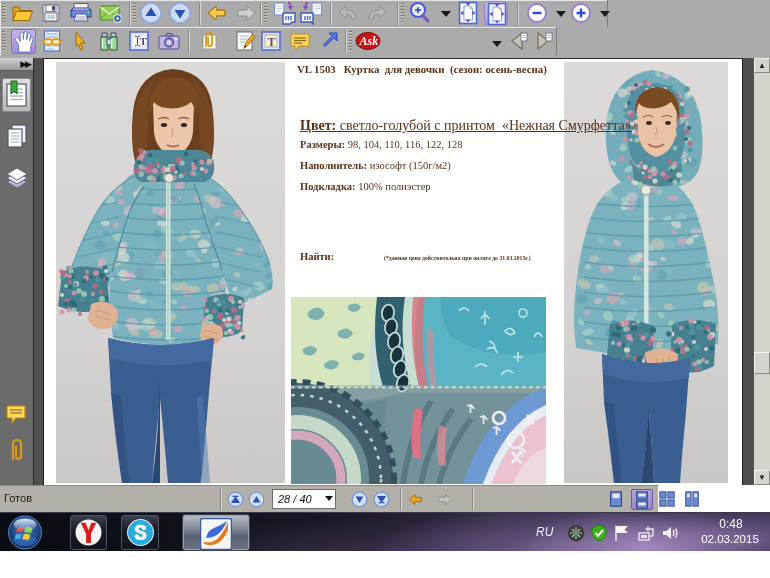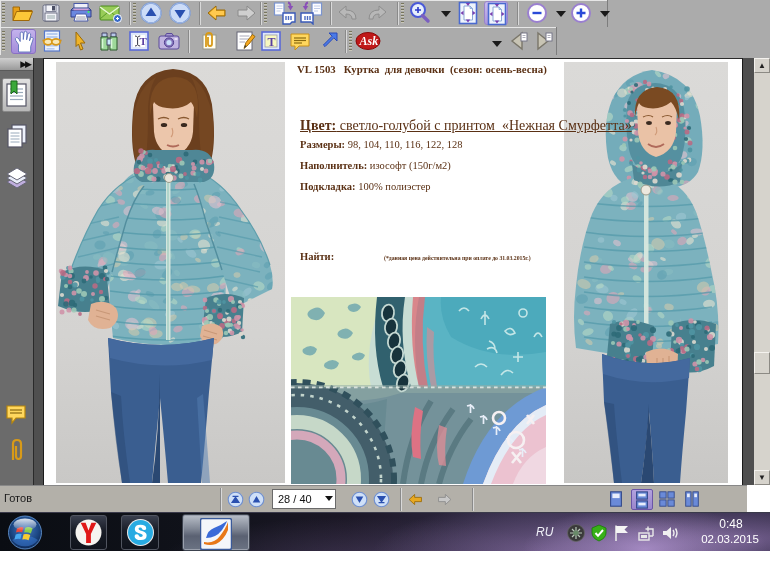--- a/index.html
+++ b/index.html
@@ -19,21 +19,21 @@
   #sidebar{position:absolute;left:0;top:0;width:33px;height:427px;background:#6b6b6b;border-right:1px solid #2a2a2a;}
   #sidebar .top{position:absolute;left:0;top:0;width:33px;height:12px;background:linear-gradient(#cfcfcf,#9a9a9a);border-bottom:1px solid #5a5a5a;}
   #page{position:absolute;left:43px;top:0;width:698px;height:426px;background:#fff;border-left:1px solid #1a1a1a;border-right:1px solid #1a1a1a;border-top:1px solid #2a2a2a;}
   #scrollbar{position:absolute;right:0;top:0;width:16px;height:427px;background:#d6d3cc;}
   .sbtn{position:absolute;left:0;width:16px;height:15px;background:#d6d3cc;
         border:1px solid;border-color:#f4f2ee #8c8a84 #8c8a84 #f4f2ee;box-sizing:border-box;
         font-size:8px;color:#222;text-align:center;line-height:13px;}
   
   .serif{font-family:"Liberation Serif",serif;color:#5a3014;}
   
-  #statusbar{position:absolute;left:0;top:485px;width:747px;height:27px;background:#b3b0a9;border-top:1px solid #888;}
+  #statusbar{position:absolute;left:0;top:485px;width:658px;height:27px;background:#b3b0a9;border-top:1px solid #888;}
   
   #taskbar{position:absolute;left:0;top:512px;width:770px;height:39px;
     background:
       radial-gradient(ellipse 170px 60px at 645px 36px, rgba(188,158,220,0.75), transparent 72%),
       radial-gradient(ellipse 240px 70px at 545px 40px, rgba(152,124,182,0.6), transparent 72%),
       radial-gradient(ellipse 200px 52px at 748px 26px, rgba(148,120,178,0.65), transparent 72%),
       radial-gradient(ellipse 270px 62px at 360px 50px, rgba(104,86,132,0.42), transparent 75%),
       linear-gradient(to right,#0a0d13 0%,#10121a 25%,#1c1826 45%,#2e2840 62%,#3a3150 78%,#2c2740 100%);
     border-top:1px solid #3a3a4a;}
   #whitestrip{position:absolute;left:0;top:551px;width:770px;height:27px;background:#fff;}
@@ -1340,21 +1340,21 @@
     <div class="abs" style="left:4px;top:6px;font-size:11px;color:#1a1a1a;">Готов</div>
     <div class="vsep" style="left:220px;top:2px;height:23px;"></div>
     <div class="abs" style="left:227px;top:5px;"><svg width="17" height="17" viewBox="0 0 20 20">
           <circle cx="10" cy="10" r="8.6" fill="#cfe0f8" stroke="#7090d0" stroke-width="1.3"></circle>
           <path d="M6.5 6.2 h7 M10 7.5 L14 13.5 L6 13.5 Z" stroke="#2a50b0" stroke-width="1.5" fill="#2a50b0"></path>
         </svg></div>
     <div class="abs" style="left:248px;top:5px;"><svg width="17" height="17" viewBox="0 0 20 20">
           <circle cx="10" cy="10" r="8.6" fill="#cfe0f8" stroke="#7090d0" stroke-width="1.3"></circle>
           <path d="M10 6 L14.5 13.5 L5.5 13.5 Z" fill="#2a50b0"></path>
         </svg></div>
-    <div class="abs" style="left:272px;top:3px;width:64px;height:20px;background:#fff;border:1px solid #6a6a6a;box-sizing:border-box;font-size:11px;color:#111;line-height:18px;padding-left:5px;">28 / 40
+    <div class="abs" style="left:272px;top:3px;width:64px;height:20px;background:#fff;border:1px solid #6a6a6a;box-sizing:border-box;font-size:11px;color:#111;line-height:18px;padding-left:5px;font-style:italic;">28 / 40
       <span style="position:absolute;right:2px;top:6px;width:0;height:0;border:4px solid transparent;border-top:5px solid #111;"></span></div>
     <div class="abs" style="left:351px;top:5px;"><svg width="17" height="17" viewBox="0 0 20 20">
           <circle cx="10" cy="10" r="8.6" fill="#cfe0f8" stroke="#7090d0" stroke-width="1.3"></circle>
           <path d="M10 14 L14.5 6.5 L5.5 6.5 Z" fill="#2a50b0"></path>
         </svg></div>
     <div class="abs" style="left:373px;top:5px;"><svg width="17" height="17" viewBox="0 0 20 20">
           <circle cx="10" cy="10" r="8.6" fill="#cfe0f8" stroke="#7090d0" stroke-width="1.3"></circle>
           <path d="M6.5 13.8 h7 M10 12.5 L14 6.5 L6 6.5 Z" stroke="#2a50b0" stroke-width="1.5" fill="#2a50b0"></path>
         </svg></div>
     <div class="vsep" style="left:400px;top:2px;height:23px;"></div>

